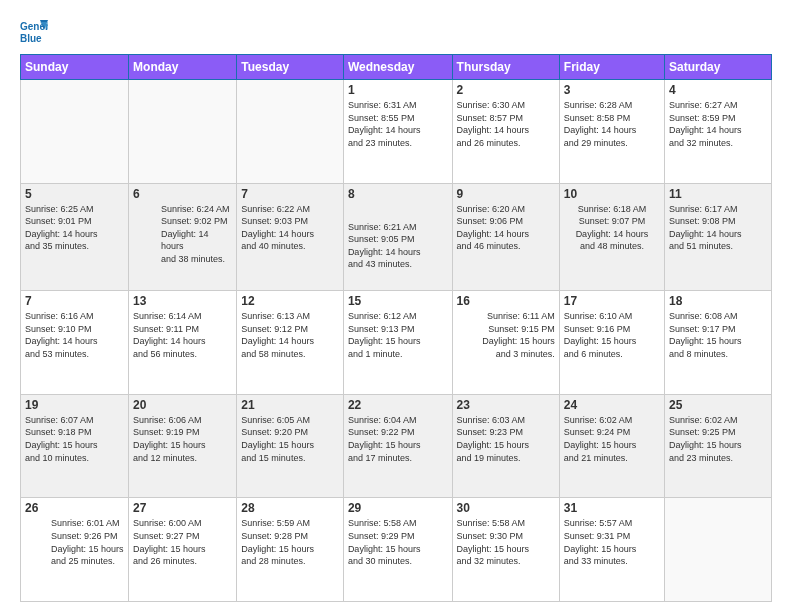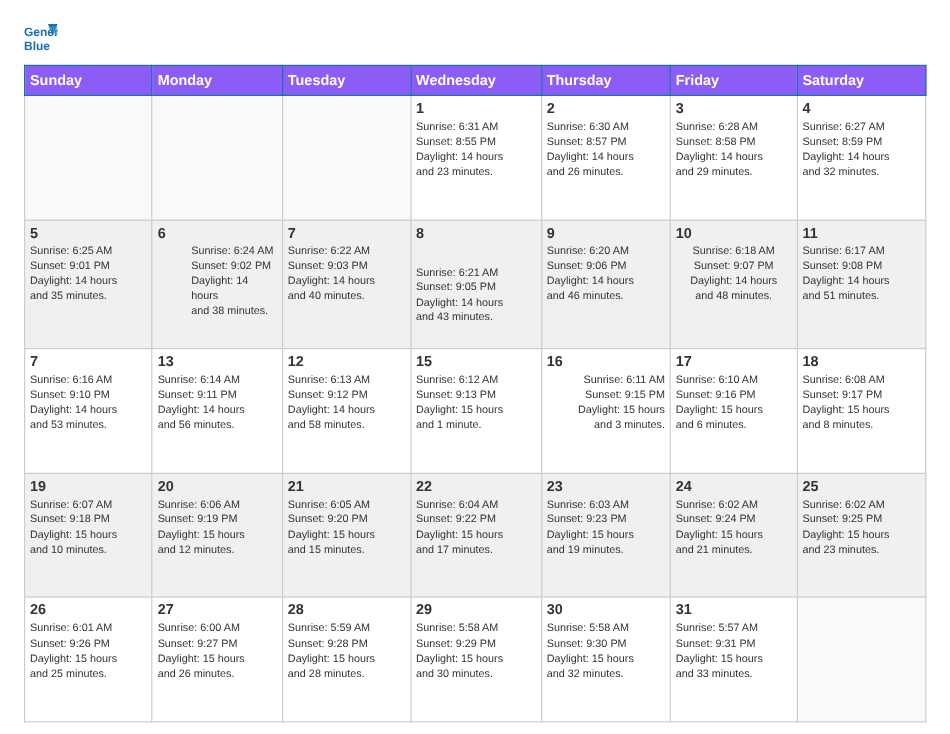--- a/index.html
+++ b/index.html
@@ -302,21 +302,21 @@
             <div class="day-num">25</div>
             <div class="day-info" style="white-space: pre-line;">Sunrise: 6:02 AM
 Sunset: 9:25 PM
 Daylight: 15 hours
 and 23 minutes.</div>
           </td>
         </tr>
         <tr>
           <td>
             <div class="day-num">26</div>
-            <div class="day-info" style="white-space: pre-line;">Sunrise: 6:01 AM
+            <div class="day-info" style="white-space: pre-line; margin-left: 26px;">Sunrise: 6:01 AM
 Sunset: 9:26 PM
 Daylight: 15 hours
 and 25 minutes.</div>
           </td>
           <td>
             <div class="day-num">27</div>
             <div class="day-info" style="white-space: pre-line;">Sunrise: 6:00 AM
 Sunset: 9:27 PM
 Daylight: 15 hours
 and 26 minutes.</div>

